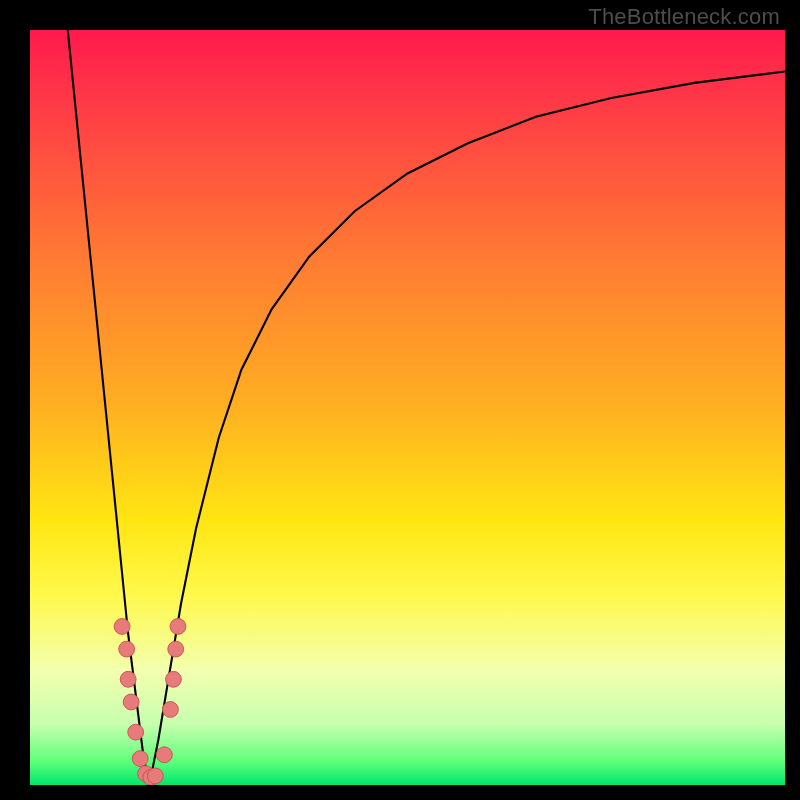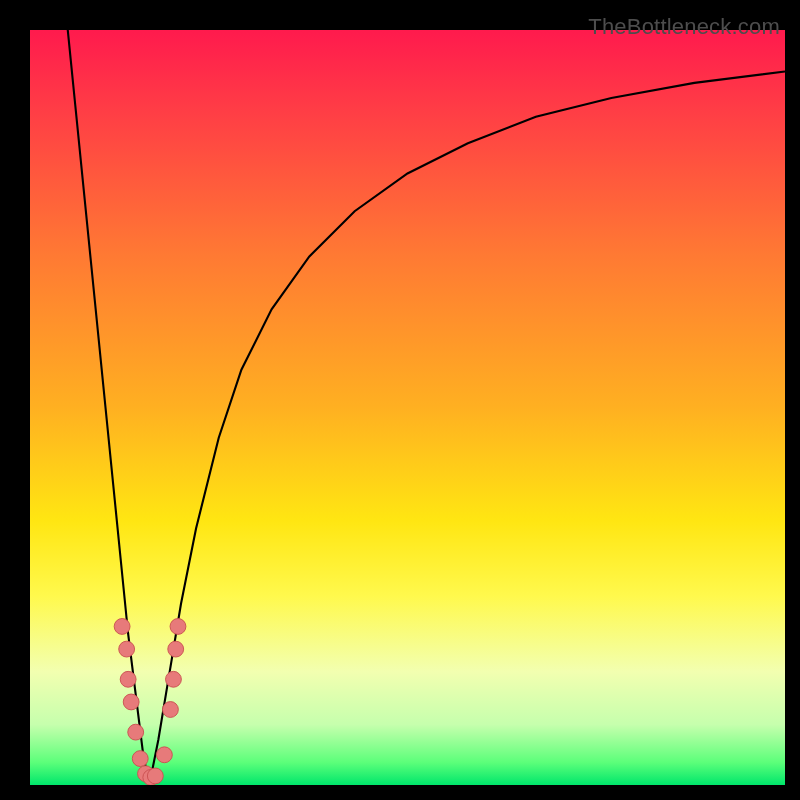--- a/index.html
+++ b/index.html
@@ -34,21 +34,21 @@
   }
   svg.curve {
     position: absolute;
     left: 0;
     top: 0;
     width: 100%;
     height: 100%;
   }
   .watermark {
     position: absolute;
-    top: 14px;
+    top: 4px;
     right: 20px;
     color: #4d4d4d;
     font-size: 22px;
     font-weight: 500;
     letter-spacing: 0.2px;
   }
   .border-top, .border-left, .border-bottom {
     position: absolute;
     background: #000;
   }

